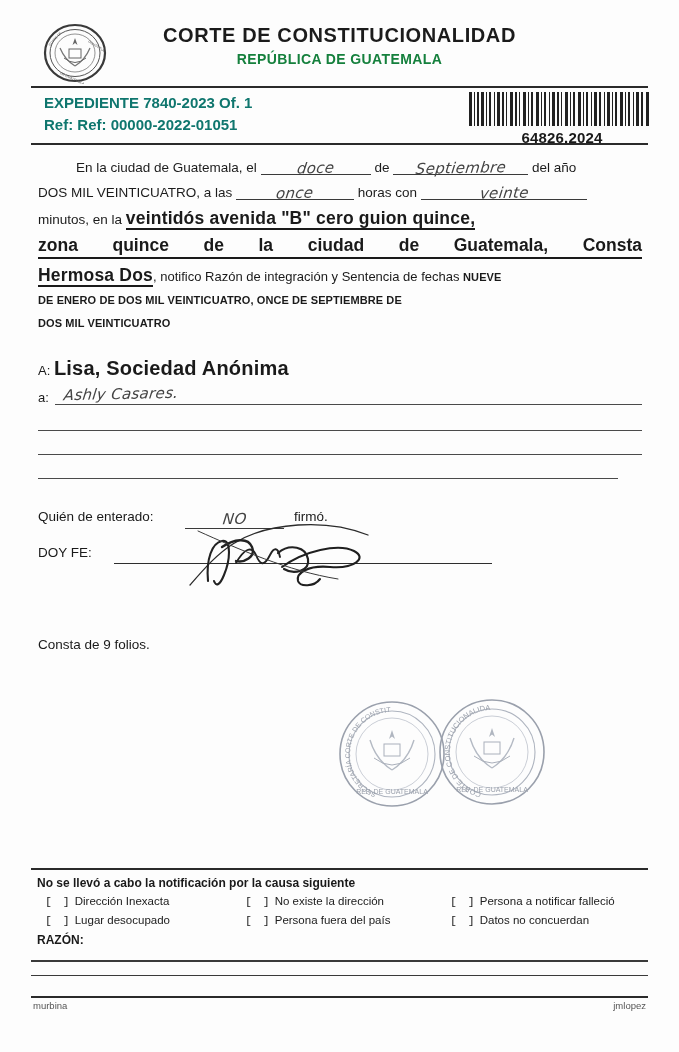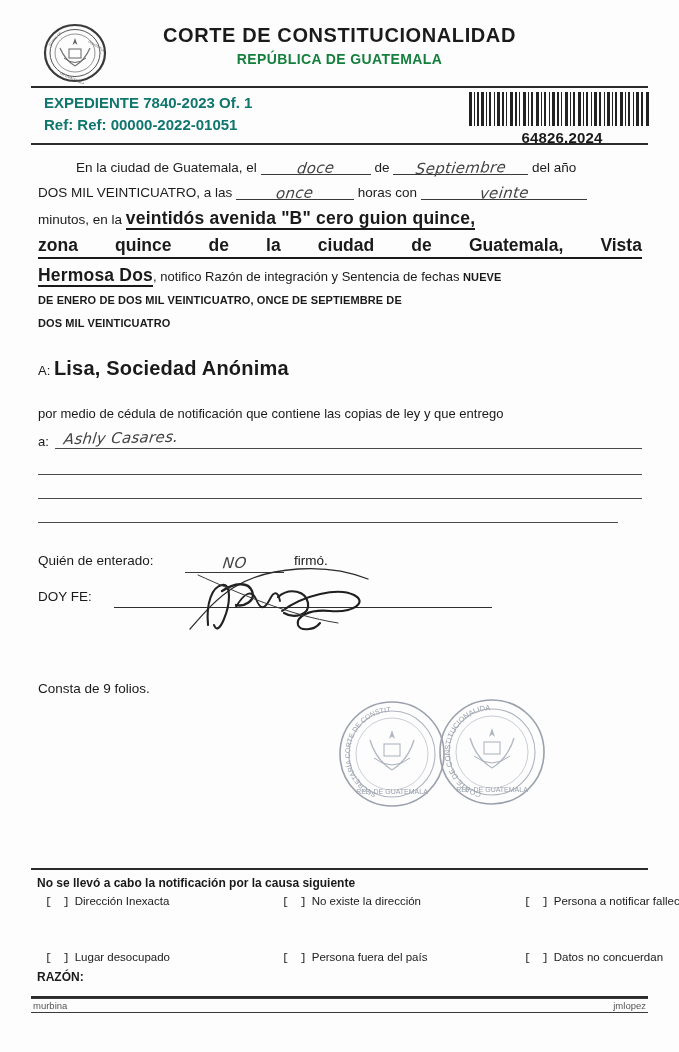--- a/index.html
+++ b/index.html
@@ -162,21 +162,20 @@
   .notif-box{
     position:absolute;left:31px;top:868px;width:617px;
   }
   .nb-top{height:2px;background:#2b2b2b;}
   .nb-title{
     font-size:12px;font-weight:bold;margin:6px 0 2px 6px;color:#1a1a1a;
   }
   .nb-grid{
     display:grid;grid-template-columns:200px 205px 1fr;
     margin-left:14px;
-    gap:37px;
   }
   .nb-item{
     font-size:11.5px;line-height:19px;color:#202020;white-space:nowrap;
   }
   .box{
     font-family:"Liberation Mono", monospace;
     letter-spacing:2px;margin-right:3px;
   }
   .razon{
     font-size:12px;font-weight:bold;margin:3px 0 0 6px;
@@ -303,36 +302,35 @@
     </div>
 
     <div class="addr-just">
       <span>zona</span>
       <span>quince</span>
       <span>de</span>
       <span>la</span>
       <span>ciudad</span>
       <span>de</span>
       <span>Guatemala,</span>
-      <span>Vista</span>
+      <span>Consta</span>
     </div>
 
     <div style="margin-top:5px;font-size:13px;line-height:22px;">
       <span class="addr" style="font-size:17.5px;">Hermosa Dos</span><span>, notifico Razón de integración y Sentencia de fechas</span>
       <b class="caps">NUEVE</b>
     </div>
     <div class="caps">DE ENERO DE DOS MIL VEINTICUATRO, ONCE DE SEPTIEMBRE DE</div>
     <div class="caps">DOS MIL VEINTICUATRO</div>
 
     <div class="recipient">
       <span>A:</span>
       <b>Lisa, Sociedad Anónima</b>
     </div>
 
-    <div class="cedula">por medio de cédula de notificación que contiene las copias de ley y que entrego</div>
 
     <div class="ruled-a" style="margin-top:4px;">
       <span class="lbl">a:</span>
       <span class="ln"></span>
       <span class="hw hand">Ashly Casares.</span>
     </div>
     <div class="ruled"></div>
     <div class="ruled"></div>
     <div class="ruled short"></div>
 

